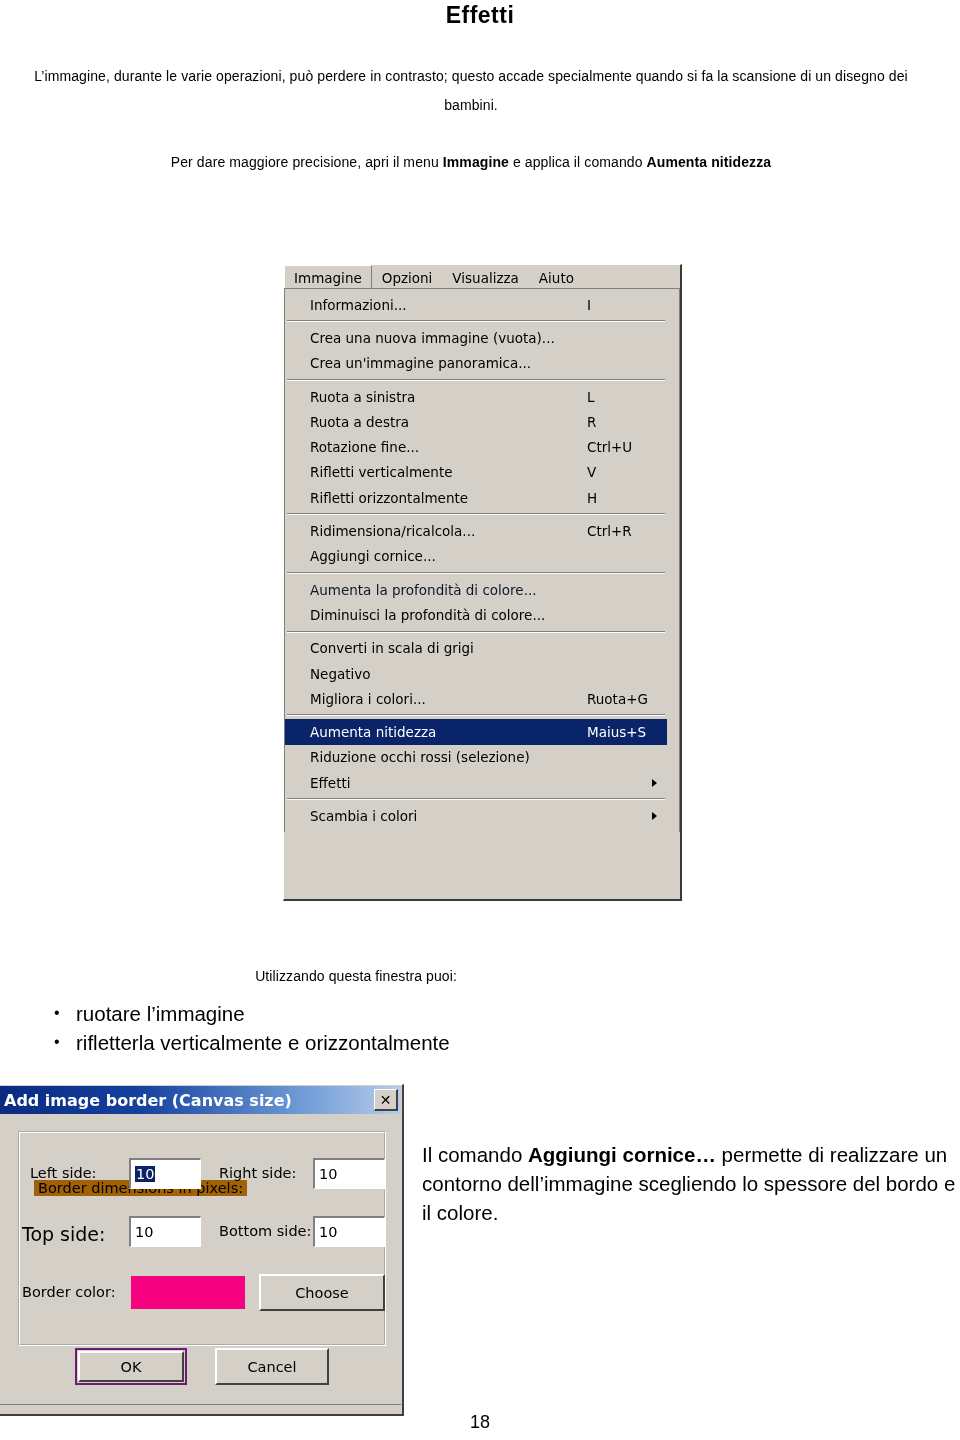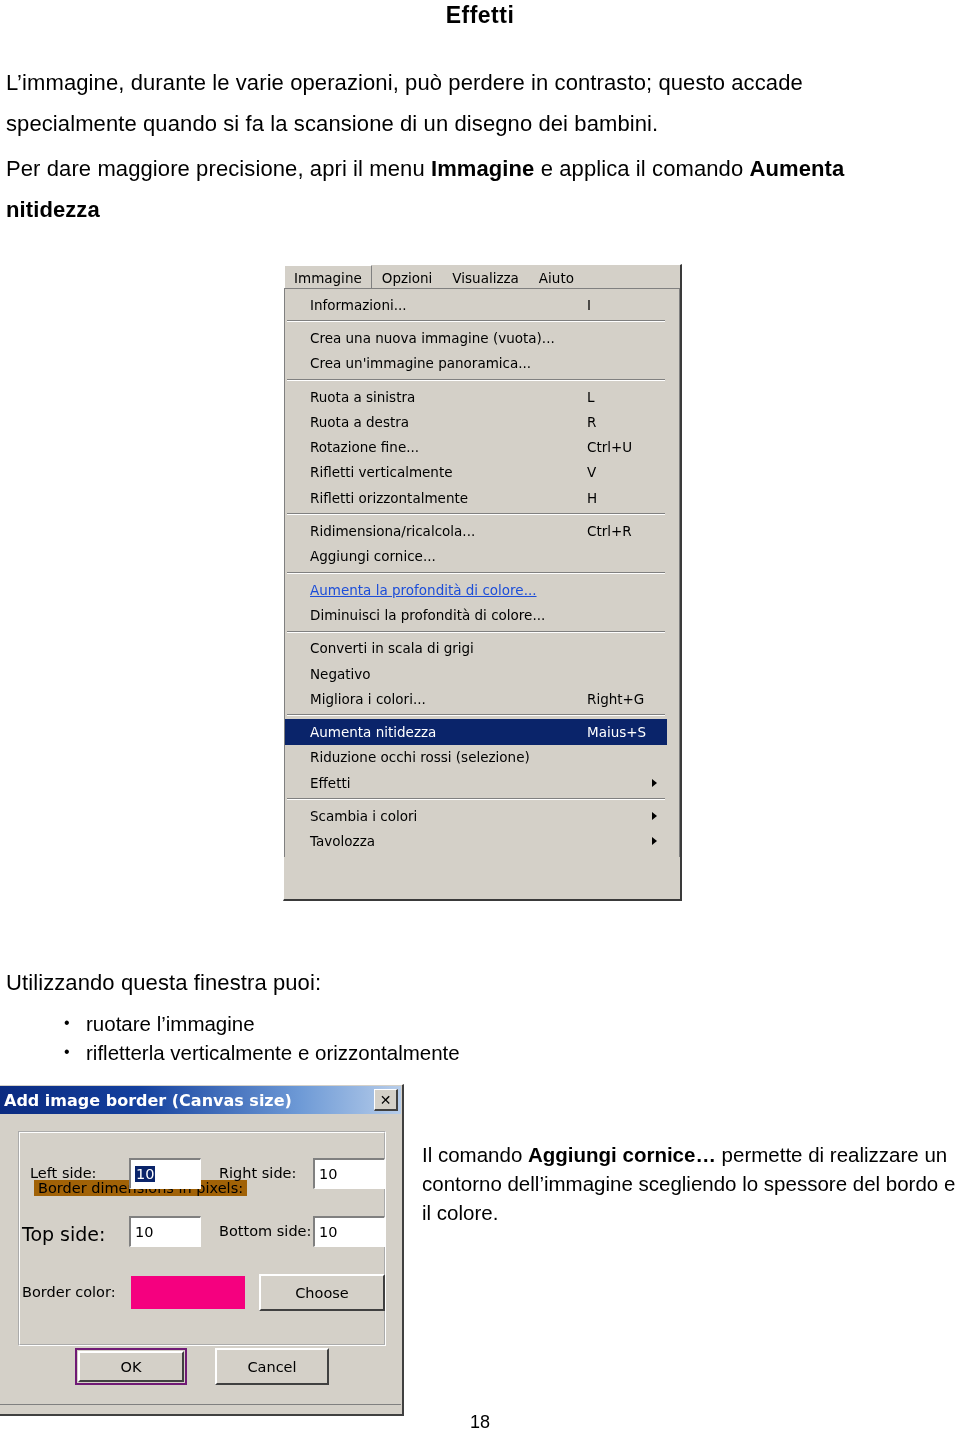--- a/index.html
+++ b/index.html
@@ -21,31 +21,32 @@
     position: absolute;
     left: 0; top: 2px;
     width: 960px;
     text-align: center;
     font-size: 23px;
     font-weight: bold;
     letter-spacing: 0.5px;
   }
   .para {
     position: absolute;
-    font-size: 22px;
-    line-height: 41px;
+    font-size: 14px;
+    line-height: 29px;
     letter-spacing: 0.1px;
+    text-align: center;
   }
   .para-1 { left: 6px; top: 62px; width: 930px; }
   .para-2 { left: 6px; top: 148px; width: 930px; }
   .para-3 { left: 6px; top: 962px; width: 700px; }
   .bullets {
     position: absolute;
     left: 44px; top: 995px;
-    margin: 14px;
+    margin: 4px;
     padding: 0 0 0 28px;
     font-size: 20.5px;
     line-height: 29px;
     list-style: none;
   }
   .bullets li { position: relative; }
   .bullets li::before {
     content: "\2022";
     position: absolute;
     left: -22px;
@@ -131,21 +132,21 @@
   .mi .arrow {
     position: absolute;
     right: 10px;
     top: 50%;
     transform: translateY(-50%);
     width: 0; height: 0;
     border-left: 5px solid #000000;
     border-top: 4px solid transparent;
     border-bottom: 4px solid transparent;
   }
-  .mi.disabled { color: #1d4ed8; text-decoration: underline; }
+  .mi.disabled { color: #0f172a; }
   .mi.selected { background: #0a246a; color: #ffffff; }
   .msep {
     height: 0;
     border-top: 1px solid #808080;
     border-bottom: 1px solid #ffffff;
     margin: 3px 2px 3px 2px;
   }
 
   
   .dialog {
@@ -353,21 +354,21 @@
     <div class="mi">
         <span class="label">Converti in scala di grigi</span>
         <span class="accel"></span>
       </div>
     <div class="mi">
         <span class="label">Negativo</span>
         <span class="accel"></span>
       </div>
     <div class="mi">
         <span class="label">Migliora i colori...</span>
-        <span class="accel">Right+G</span>
+        <span class="accel">Ruota+G</span>
       </div>
 
     <div class="msep"></div>
 
     <div class="mi selected">
         <span class="label">Aumenta nitidezza</span>
         <span class="accel">Maius+S</span>
       </div>
     <div class="mi">
         <span class="label">Riduzione occhi rossi (selezione)</span>
@@ -375,24 +376,20 @@
       </div>
     <div class="mi">
         <span class="label">Effetti</span>
         <span class="arrow"></span>
       </div>
 
     <div class="msep"></div>
 
     <div class="mi">
         <span class="label">Scambia i colori</span>
-        <span class="arrow"></span>
-      </div>
-    <div class="mi">
-        <span class="label">Tavolozza</span>
         <span class="arrow"></span>
       </div>
   </div>
 </div>
 
 <div class="para para-3">Utilizzando questa finestra puoi:</div>
 <ul class="bullets">
   <li>ruotare l’immagine</li>
   <li>rifletterla verticalmente e orizzontalmente</li>
 </ul>

